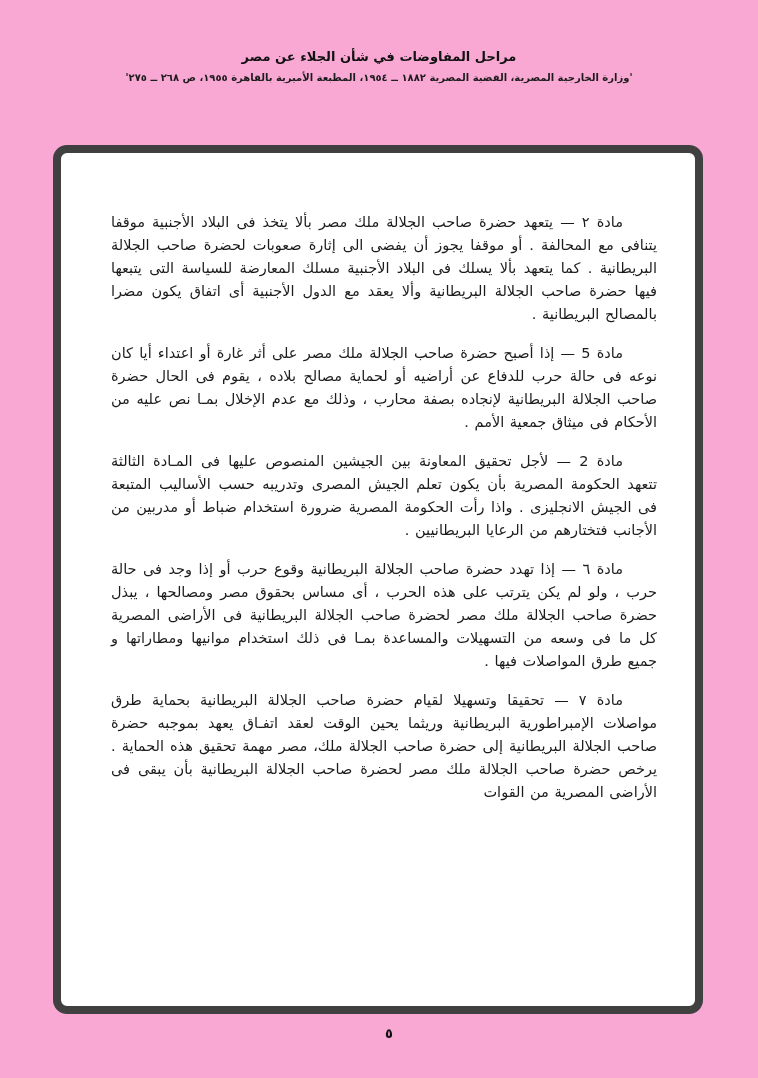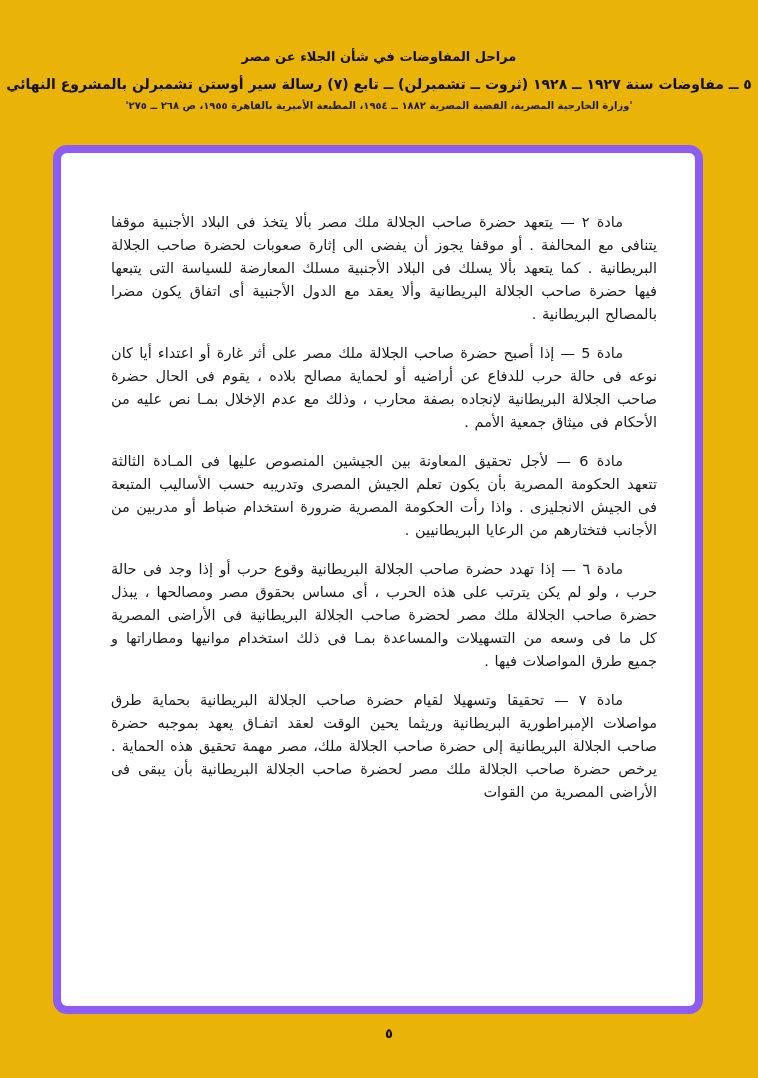--- a/index.html
+++ b/index.html
@@ -5,21 +5,21 @@
   html, body {
     margin: 0;
     padding: 0;
     background: #ffffff;
     font-family: "DejaVu Sans", sans-serif;
   }
   .page {
     position: relative;
     width: 758px;
     height: 1078px;
-    background: #eab308;
+    background: #f9a8d4;
     overflow: hidden;
     color: #161616;
   }
   
   .header {
     position: absolute;
     top: 48px;
     left: 0;
     width: 758px;
     text-align: center;
@@ -47,21 +47,21 @@
     color: #1c1c1c;
   }
   
   .frame {
     position: absolute;
     left: 53px;
     top: 145px;
     width: 650px;
     height: 869px;
     box-sizing: border-box;
-    border: 8px solid #8b5cf6;
+    border: 8px solid #404040;
     border-radius: 14px;
     background: #ffffff;
   }
   .frame-content {
     box-sizing: border-box;
     width: 100%;
     height: 100%;
     padding: 58px 38px 20px 50px;
     direction: rtl;
   }
@@ -86,29 +86,28 @@
     color: #101010;
   }
 </style>
 </head>
 <body>
 
 <div class="page">
 
   <div class="header">
     <div class="title-line">مراحل المفاوضات في شأن الجلاء عن مصر</div>
-    <div class="subtitle-line">٥ ــ مفاوضات سنة ١٩٢٧ ــ ١٩٢٨ (ثروت ــ تشمبرلن) ــ تابع (٧) رسالة سير أوستن تشمبرلن بالمشروع النهائي</div>
     <div class="source-line">'وزارة الخارجية المصرية، القضية المصرية ١٨٨٢ ــ ١٩٥٤، المطبعة الأميرية بالقاهرة ١٩٥٥، ص ٢٦٨ ــ ٢٧٥'</div>
   </div>
 
   <div class="frame">
     <div class="frame-content">
       <p class="article">مادة ٢ — يتعهد حضرة صاحب الجلالة ملك مصر بألا يتخذ فى البلاد الأجنبية موقفا يتنافى مع المحالفة . أو موقفا يجوز أن يفضى الى إثارة صعوبات لحضرة صاحب الجلالة البريطانية . كما يتعهد بألا يسلك فى البلاد الأجنبية مسلك المعارضة للسياسة التى يتبعها فيها حضرة صاحب الجلالة البريطانية وألا يعقد مع الدول الأجنبية أى اتفاق يكون مضرا بالمصالح البريطانية .</p>
       <p class="article">مادة 5 — إذا أصبح حضرة صاحب الجلالة ملك مصر على أثر غارة أو اعتداء أيا كان نوعه فى حالة حرب للدفاع عن أراضيه أو لحماية مصالح بلاده ، يقوم فى الحال حضرة صاحب الجلالة البريطانية لإنجاده بصفة محارب ، وذلك مع عدم الإخلال بمـا نص عليه من الأحكام فى ميثاق جمعية الأمم .</p>
-      <p class="article">مادة 6 — لأجل تحقيق المعاونة بين الجيشين المنصوص عليها فى المـادة الثالثة تتعهد الحكومة المصرية بأن يكون تعلم الجيش المصرى وتدريبه حسب الأساليب المتبعة فى الجيش الانجليزى . واذا رأت الحكومة المصرية ضرورة استخدام ضباط أو مدربين من الأجانب فتختارهم من الرعايا البريطانيين .</p>
+      <p class="article">مادة 2 — لأجل تحقيق المعاونة بين الجيشين المنصوص عليها فى المـادة الثالثة تتعهد الحكومة المصرية بأن يكون تعلم الجيش المصرى وتدريبه حسب الأساليب المتبعة فى الجيش الانجليزى . واذا رأت الحكومة المصرية ضرورة استخدام ضباط أو مدربين من الأجانب فتختارهم من الرعايا البريطانيين .</p>
       <p class="article">مادة ٦ — إذا تهدد حضرة صاحب الجلالة البريطانية وقوع حرب أو إذا وجد فى حالة حرب ، ولو لم يكن يترتب على هذه الحرب ، أى مساس بحقوق مصر ومصالحها ، يبذل حضرة صاحب الجلالة ملك مصر لحضرة صاحب الجلالة البريطانية فى الأراضى المصرية كل ما فى وسعه من التسهيلات والمساعدة بمـا فى ذلك استخدام موانيها ومطاراتها و جميع طرق المواصلات فيها .</p>
       <p class="article">مادة ٧ — تحقيقا وتسهيلا لقيام حضرة صاحب الجلالة البريطانية بحماية طرق مواصلات الإمبراطورية البريطانية وريثما يحين الوقت لعقد اتفـاق يعهد بموجبه حضرة صاحب الجلالة البريطانية إلى حضرة صاحب الجلالة ملك، مصر مهمة تحقيق هذه الحماية . يرخص حضرة صاحب الجلالة ملك مصر لحضرة صاحب الجلالة البريطانية بأن يبقى فى الأراضى المصرية من القوات</p>
     </div>
   </div>
 
   <div class="page-number">٥</div>
 
 </div>
 
 </body></html>

